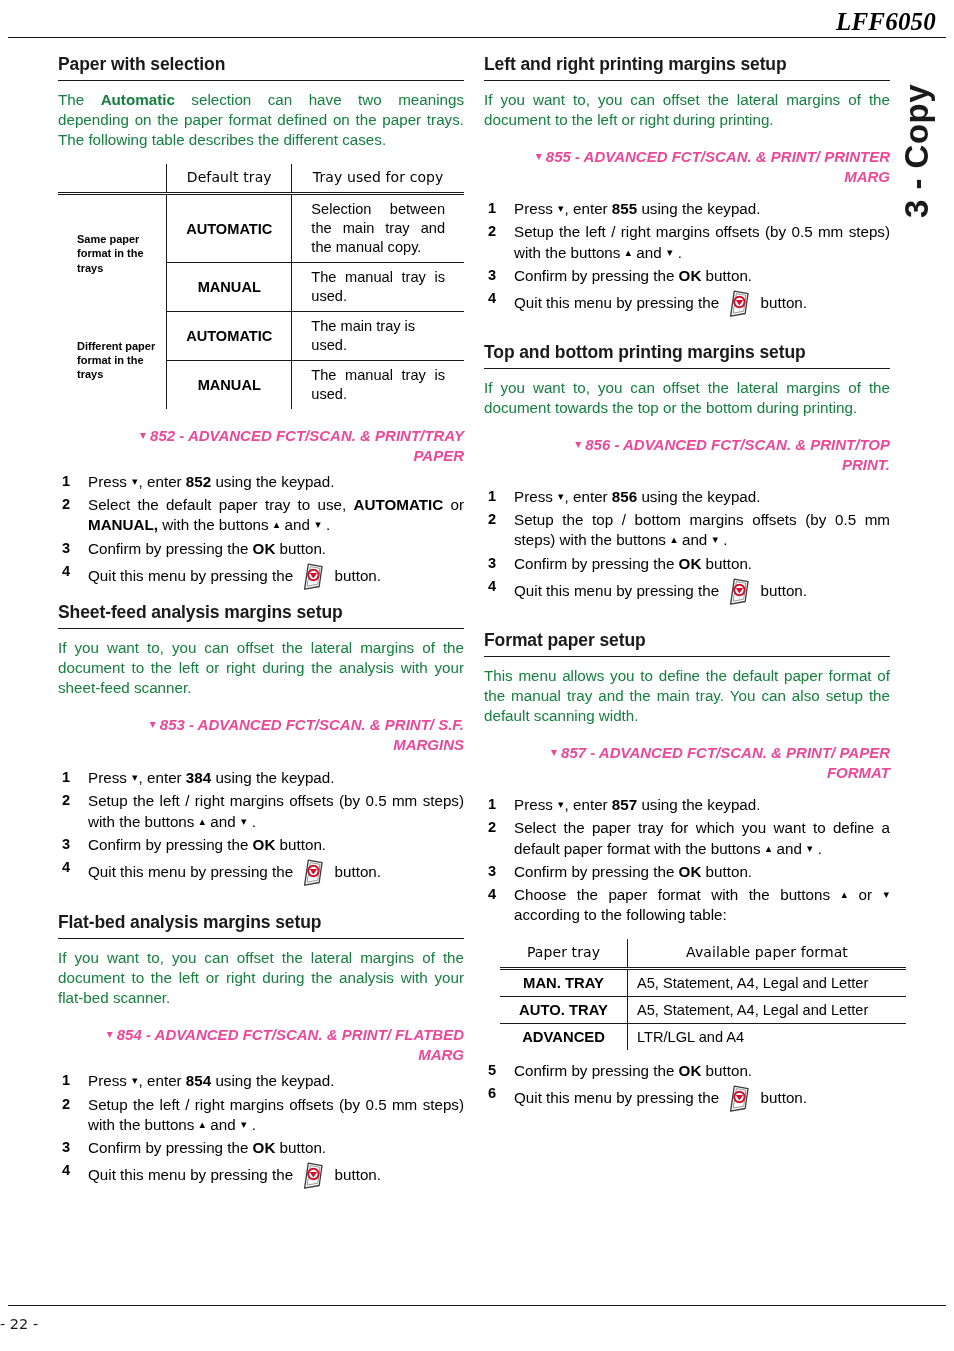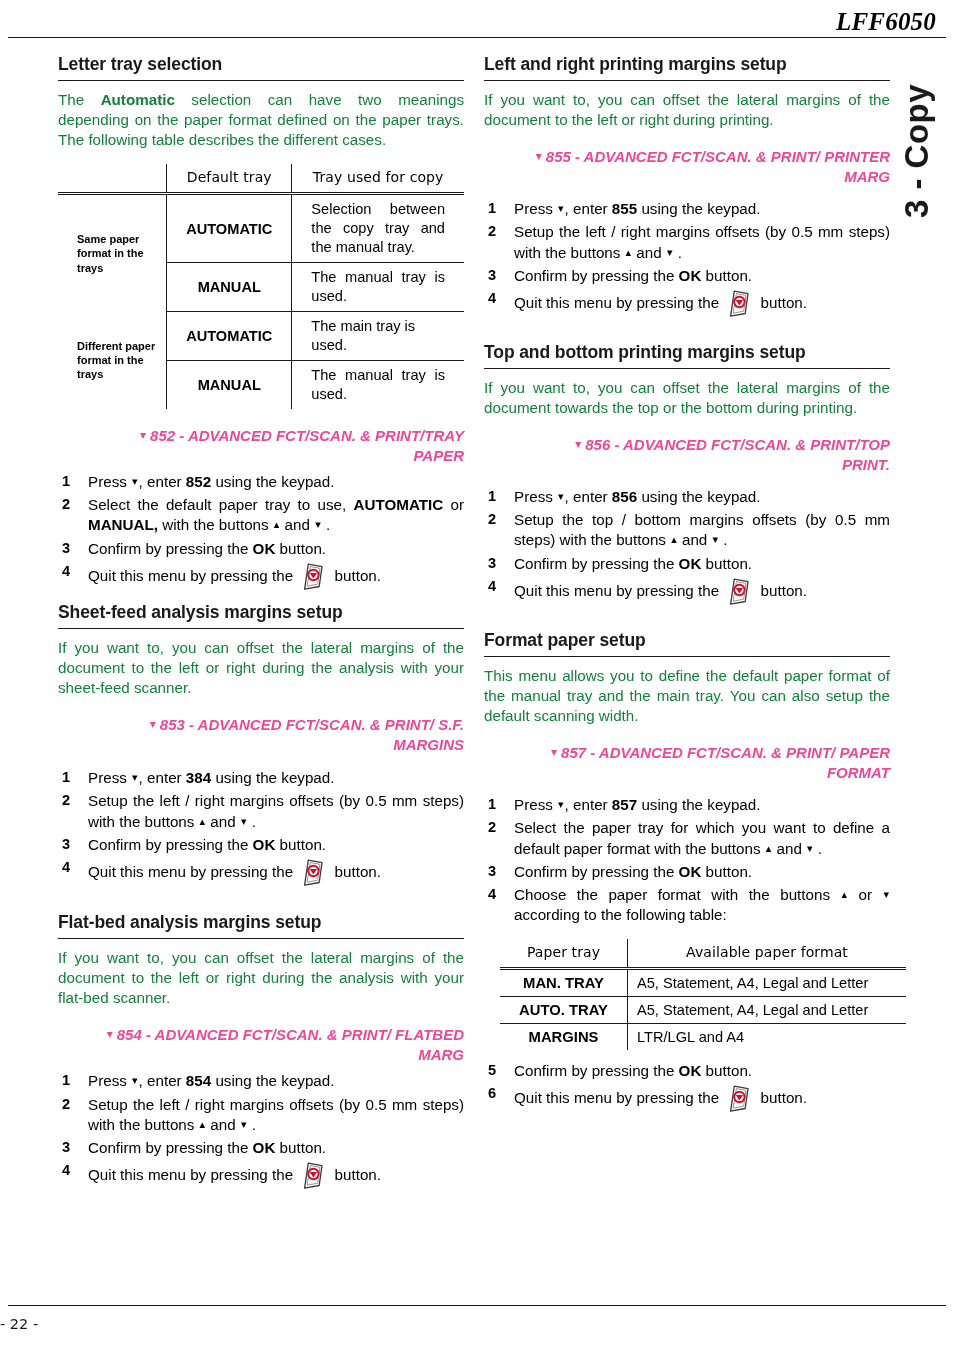--- a/index.html
+++ b/index.html
@@ -240,42 +240,42 @@
   <div class="doc-title">LFF6050</div>
   <div class="header-rule"></div>
 
   <div class="chapter-tab">
     <span>3 - Copy</span>
   </div>
 
   <div class="col col-left">
 
     <div class="section">
-      <h2 class="sec-title">Letter tray selection</h2>
+      <h2 class="sec-title">Paper with selection</h2>
       <p class="body-text">
         <span>The </span><b>Automatic</b><span> selection can have two meanings depending on the paper format defined on the paper trays. The following table describes the different cases.</span>
       </p>
 
       <div class="tbl-wrap">
         <table class="doc-tbl t1">
           <colgroup>
               <col class="c1">
               <col class="c2">
               <col class="c3">
             </colgroup>
           <tbody>
             <tr>
               <td class="r-dbl"></td>
               <td class="hdr-cell v-l r-dbl">Default tray</td>
               <td class="hdr-cell v-l r-dbl">Tray used for copy</td>
             </tr>
             <tr>
               <td class="rowhead" rowspan="2">Same paper format in the trays</td>
               <td class="mid v-l r-bot">AUTOMATIC</td>
-              <td class="desc v-l r-bot">Selection between the copy tray and the manual tray.</td>
+              <td class="desc v-l r-bot">Selection between the main tray and the manual copy.</td>
             </tr>
             <tr>
               <td class="mid v-l r-bot">MANUAL</td>
               <td class="desc v-l r-bot">The manual tray is used.</td>
             </tr>
             <tr>
               <td class="rowhead" rowspan="2">Different paper format in the trays</td>
               <td class="mid v-l r-bot">AUTOMATIC</td>
               <td class="desc nojust v-l r-bot">The main tray is used.</td>
             </tr>
@@ -410,21 +410,21 @@
             </tr>
             <tr>
               <td class="rowhead r-bot">MAN. TRAY</td>
               <td class="val v-l r-bot">A5, Statement, A4, Legal and Letter</td>
             </tr>
             <tr>
               <td class="rowhead r-bot">AUTO. TRAY</td>
               <td class="val v-l r-bot">A5, Statement, A4, Legal and Letter</td>
             </tr>
             <tr>
-              <td class="rowhead">MARGINS</td>
+              <td class="rowhead">ADVANCED</td>
               <td class="val v-l">LTR/LGL and A4</td>
             </tr>
           </tbody>
         </table>
       </div>
 
       <ol class="steps" style="margin-top:11px">
           <li><span class="num">5</span><span class="txt">Confirm by pressing the <b>OK</b> button.</span></li>
           <li class="has-icon"><span class="num">6</span><span class="txt">Quit this menu by pressing the <span class="stop-icon"><svg viewBox="0 0 27 30" width="27" height="30" xmlns="http://www.w3.org/2000/svg">
                   <path d="M8.3 2.2 L22.0 4.6 L19.2 24.5 L4.6 27.2 Z" fill="#ffffff" stroke="#3a3a3a" stroke-width="1.3" stroke-linejoin="round"></path>

